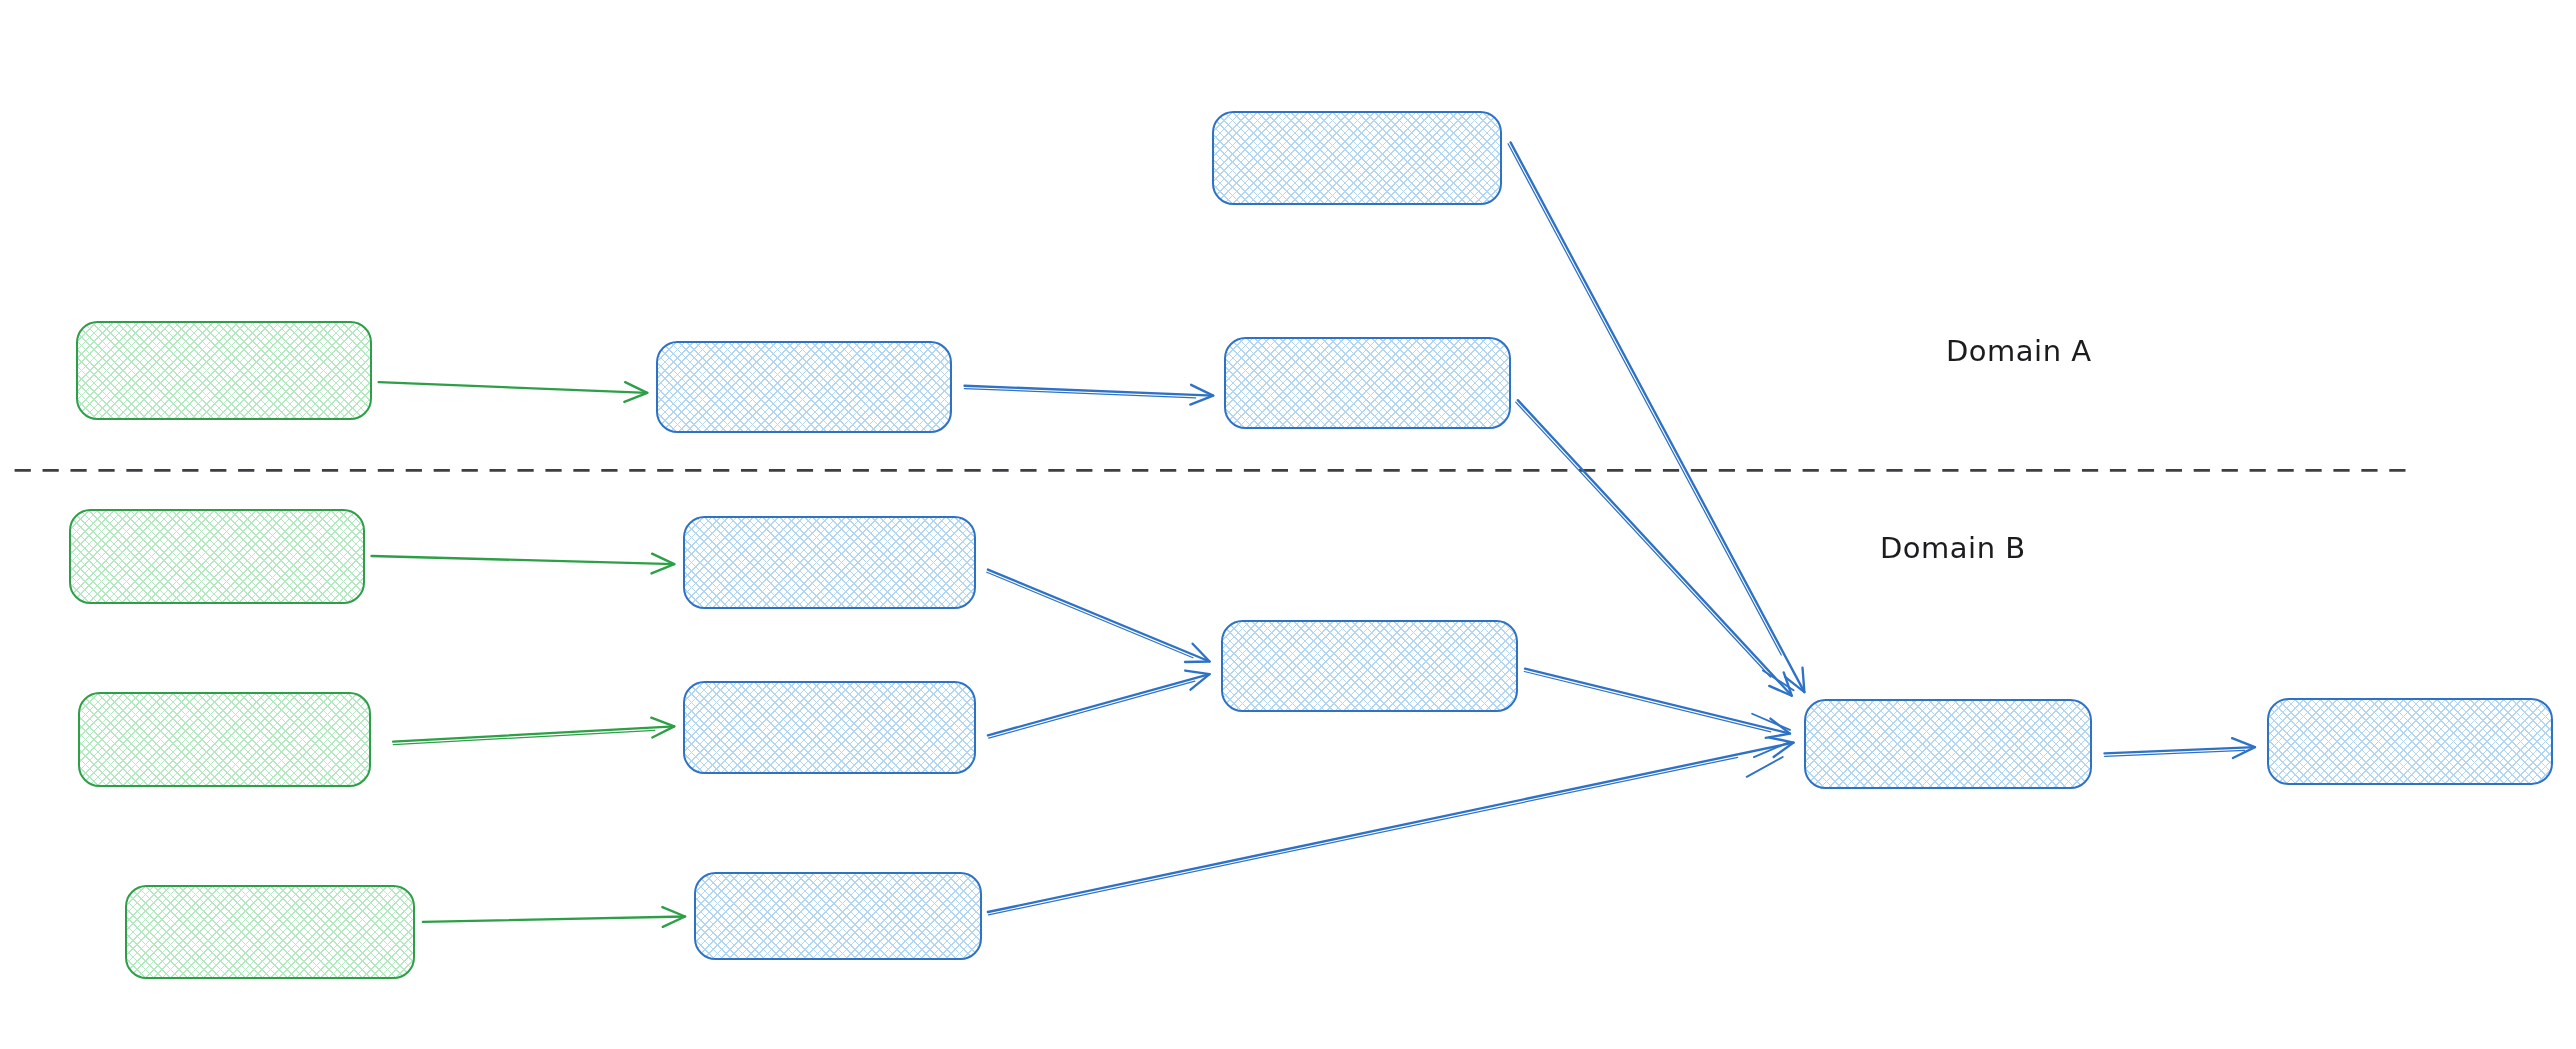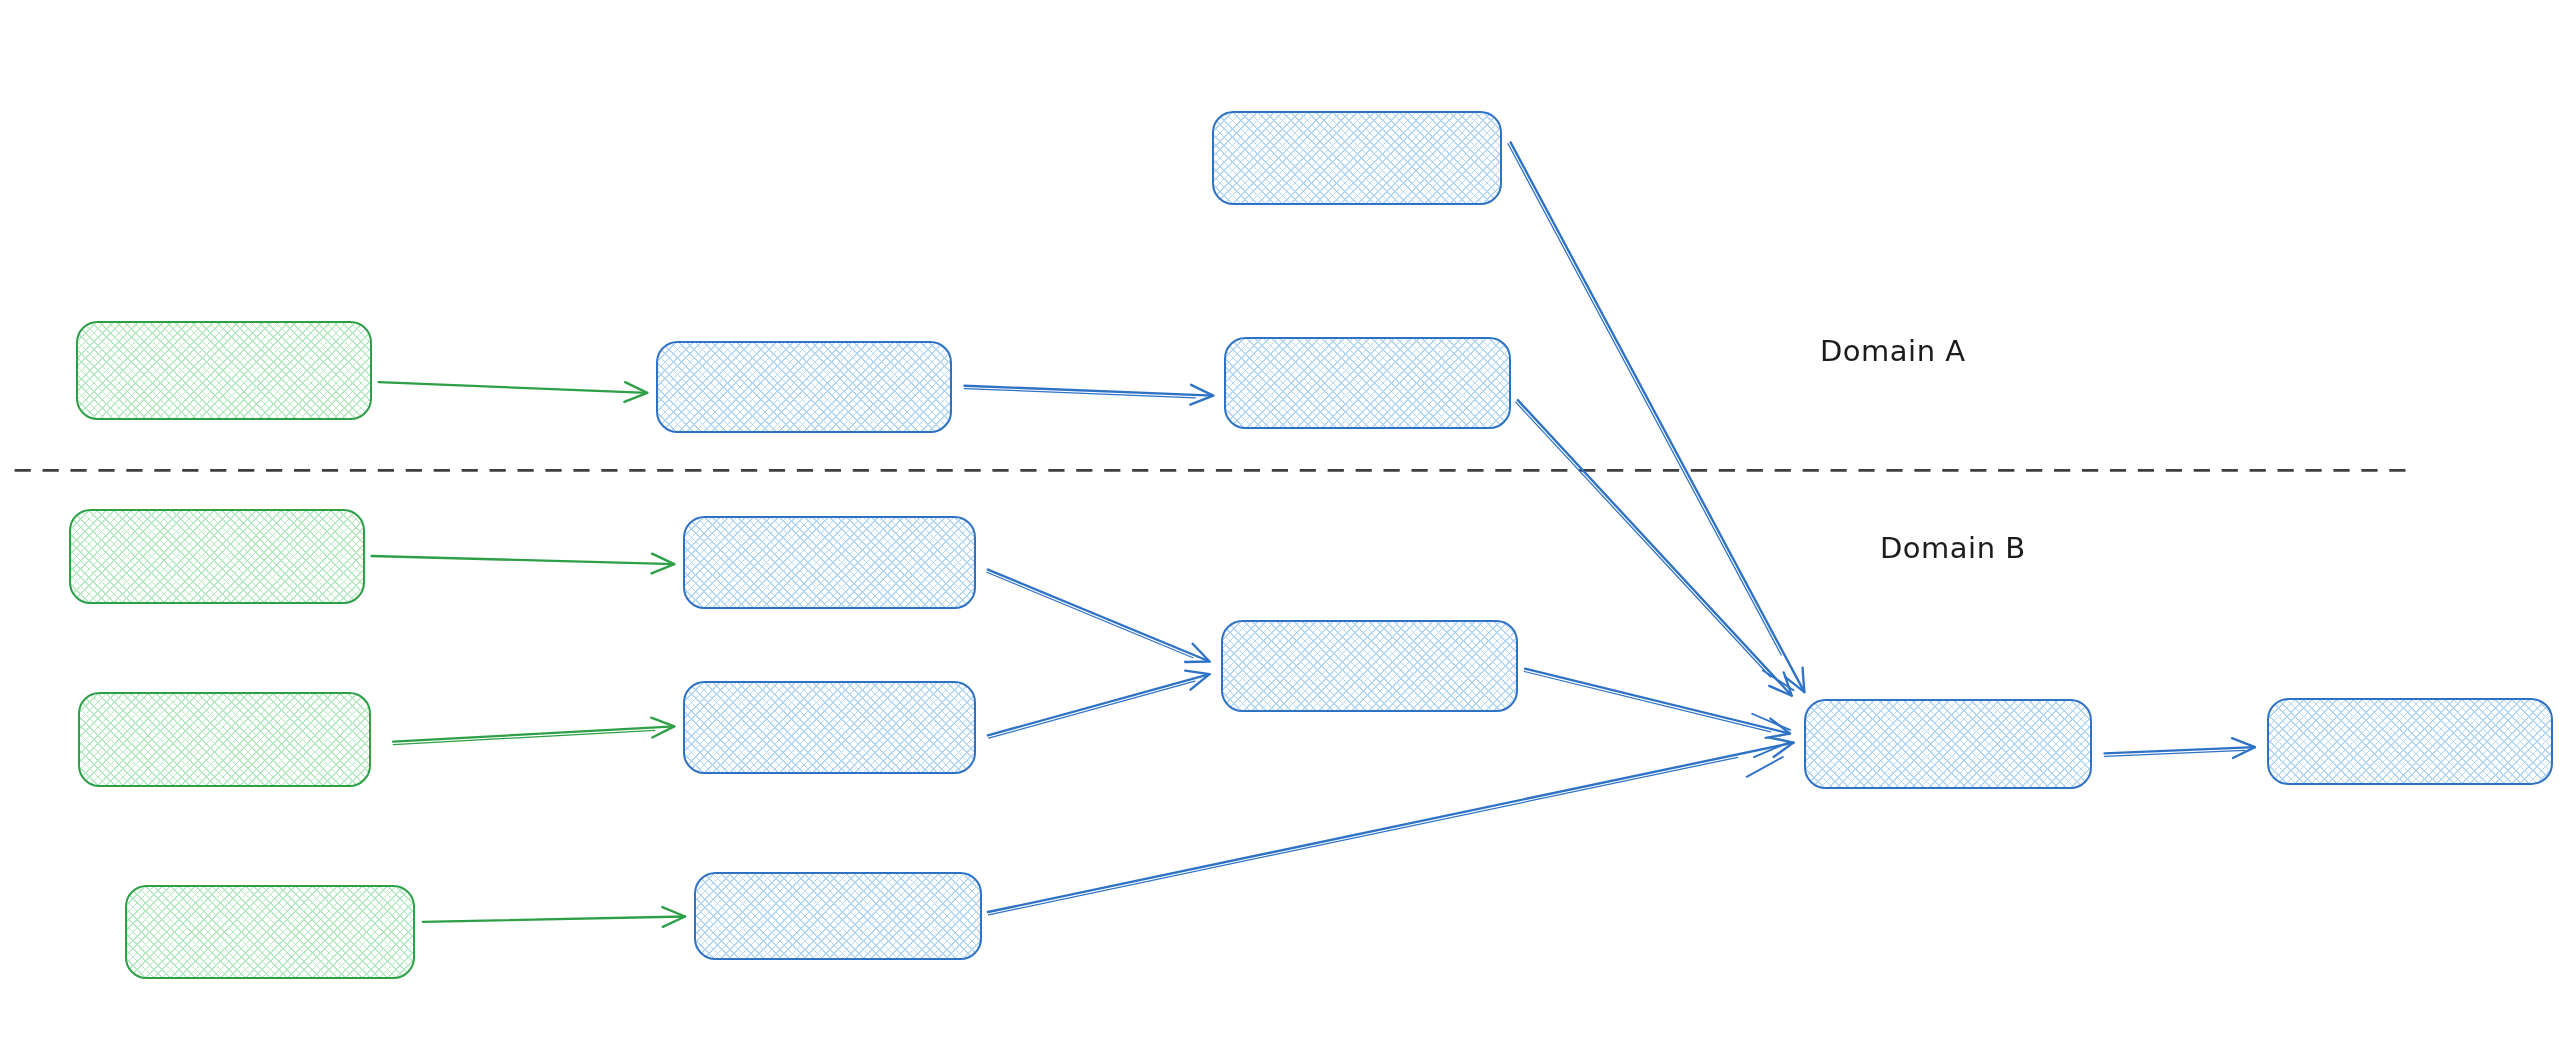--- a/index.html
+++ b/index.html
@@ -85,21 +85,21 @@
       </g>
       <g>
         <line x1="2335" y1="836" x2="2502" y2="829" stroke="var(--blue-stroke)" stroke-width="2.6" stroke-linecap="round" marker-end="url(#mk-blue)"></line>
         <line x1="2335.1340140591797" y1="839.1971925547177" x2="2490.4440140591796" y2="832.6871925547177" stroke="var(--blue-stroke)" stroke-width="1.4" stroke-linecap="round"></line>
       </g>
       <line x1="1956" y1="744" x2="1990" y2="766" stroke="var(--blue-stroke)" stroke-width="2.1" stroke-linecap="round"></line>
       <line x1="1944" y1="792" x2="1986" y2="810" stroke="var(--blue-stroke)" stroke-width="2.1" stroke-linecap="round"></line>
       <line x1="1946" y1="840" x2="1984" y2="824" stroke="var(--blue-stroke)" stroke-width="2.1" stroke-linecap="round"></line>
       <line x1="1938" y1="862" x2="1978" y2="840" stroke="var(--blue-stroke)" stroke-width="2.1" stroke-linecap="round"></line>
     </svg>
-  <div class="label" style="left: 1820px; top: 334px;">Domain A</div>
+  <div class="label" style="left: 1946px; top: 334px;">Domain A</div>
   <div class="label" style="left: 1880px; top: 531px; text-align: center;">Domain B</div>
 <div class="node blue" style="left: 1212px; top: 111px; width: 290px; height: 94px;"></div>
     <div class="node green" style="left: 76px; top: 321px; width: 296px; height: 99px;"></div>
     <div class="node blue" style="left: 656px; top: 341px; width: 296px; height: 92px;"></div>
     <div class="node blue" style="left: 1224px; top: 337px; width: 287px; height: 92px;"></div>
     <div class="node green" style="left: 69px; top: 509px; width: 296px; height: 95px;"></div>
     <div class="node blue" style="left: 683px; top: 516px; width: 293px; height: 93px;"></div>
     <div class="node green" style="left: 78px; top: 692px; width: 293px; height: 95px;"></div>
     <div class="node blue" style="left: 683px; top: 681px; width: 293px; height: 93px;"></div>
     <div class="node blue" style="left: 1221px; top: 620px; width: 297px; height: 92px;"></div>

